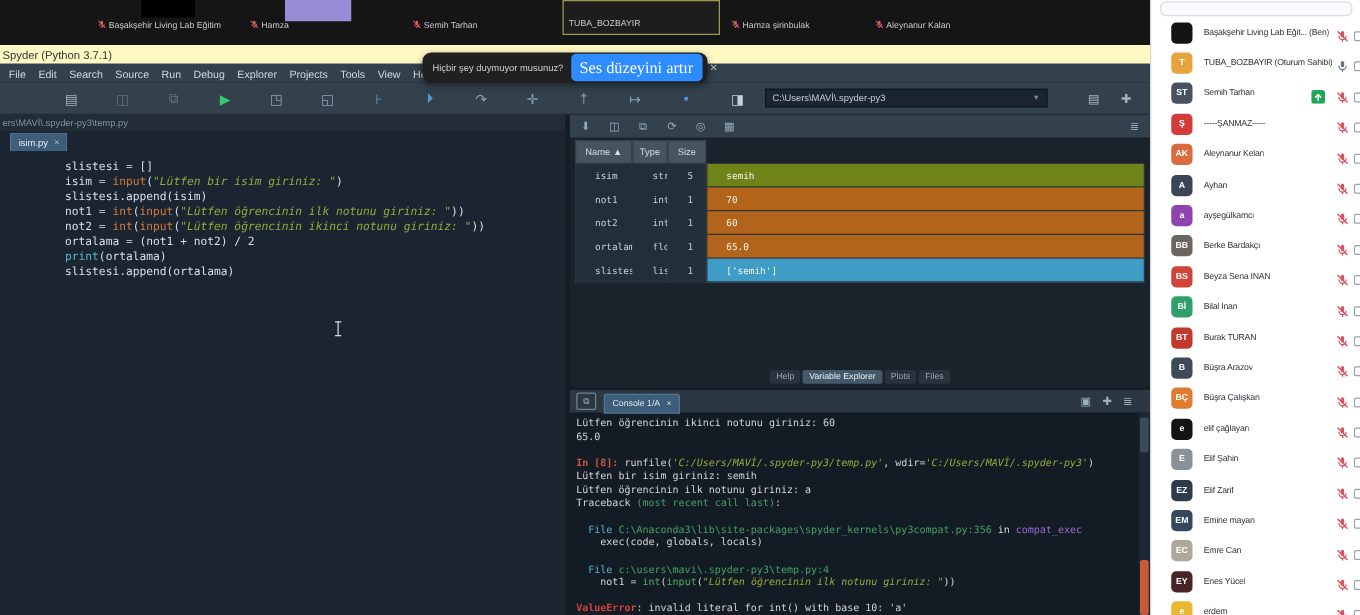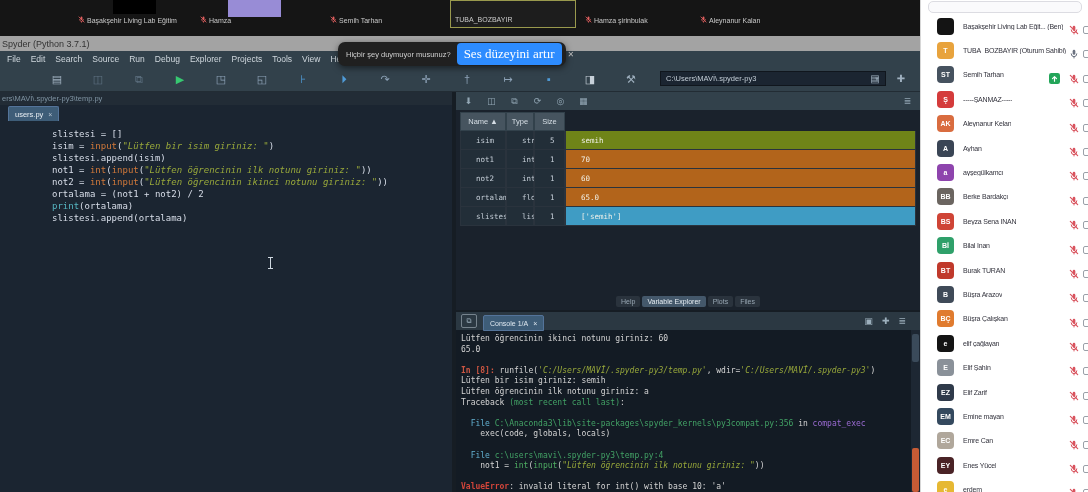--- a/index.html
+++ b/index.html
@@ -14,29 +14,29 @@
   .vchip svg{width:7px;height:7px;color:#e05f5f;flex:none;}
   
   .toast{position:absolute;left:338px;top:42px;width:228px;height:24px;background:#202020;border-radius:7px;
          display:flex;align-items:center;gap:6px;padding:0 8px;z-index:60;box-shadow:0 2px 6px rgba(0,0,0,.5);box-sizing:border-box;}
   .toast .ttext{font-size:7.5px;color:#cfcfcf;white-space:nowrap;}
   .toast button{background:#2d8cff;color:#fff;border:none;border-radius:4px;font-size:13px;padding:3px 7px;
                 font-family:Liberation Serif, serif;cursor:pointer;white-space:nowrap;}
   .toast .tclose{color:#b5b5b5;font-size:8px;}
   
   .winbg{position:absolute;left:0;top:36px;width:920px;height:456px;background:#161d24;}
-  .titlebar{position:absolute;left:0;top:36px;width:980px;height:15px;background:#a3a3a3;display:flex;align-items:center;}
+  .titlebar{position:absolute;left:0;top:36px;width:980px;height:15px;background:#fef9c3;display:flex;align-items:center;}
   .titlebar .title{font-size:9px;color:#333;margin-left:-7px;padding-left:9px;white-space:nowrap;}
   .wctrls{position:absolute;right:6px;top:36px;height:15px;display:flex;gap:14px;align-items:center;}
   .wctrls span{font-size:8px;color:#444;line-height:1;}
   .menubar{position:absolute;left:0;top:51px;width:920px;height:15px;background:#32414b;display:flex;align-items:center;padding-left:2px;box-sizing:border-box;}
   .menubar span{font-size:8.5px;color:#d0d8de;padding:0 5px;}
   .toolbar{position:absolute;left:0;top:66px;width:920px;height:26px;background:#32414b;border-bottom:1px solid #222c34;box-sizing:border-box;}
   .tbtn{position:absolute;top:4px;width:18px;height:18px;display:flex;align-items:center;justify-content:center;font-size:11px;}
-  .combo{position:absolute;left:660px;top:71px;width:226px;height:15px;background:#1b2531;border:1px solid #10161d;
+  .combo{position:absolute;left:612px;top:71px;width:226px;height:15px;background:#1b2531;border:1px solid #10161d;
          color:#c3cdd6;font-size:7.5px;display:flex;align-items:center;padding:0 5px;box-sizing:border-box;}
   .combo .caret{margin-left:auto;color:#7b8a96;font-size:6px;}
   .tb-right{position:absolute;top:71px;width:18px;height:15px;display:flex;align-items:center;justify-content:center;color:#9fb0bf;font-size:10px;}
   
   .breadcrumb{position:absolute;left:0;top:92px;width:452px;height:13px;background:#222c36;color:#7f93a2;
               font-size:7.5px;display:flex;align-items:center;padding-left:2px;box-sizing:border-box;}
   .tabbar{position:absolute;left:0;top:105px;width:452px;height:16px;background:#1b2531;display:flex;align-items:flex-end;}
   .etab{margin-left:8px;height:14px;background:#3e5d78;color:#e8eef3;font-size:7.5px;display:flex;align-items:center;
         gap:5px;padding:0 6px;border:1px solid #54749a;border-bottom:none;border-radius:2px 2px 0 0;}
   .etab .x{color:#b9c6d2;font-size:7px;}
@@ -208,21 +208,21 @@
   <div id="dirbtns">
       <div class="tb-right" style="left: 866px;">▤</div>
       <div class="tb-right" style="left: 892px;">✚</div>
     </div>
 
   <div class="breadcrumb">
     <span>ers\MAVİ\.spyder-py3\temp.py</span>
   </div>
   <div class="tabbar">
     <div class="etab">
-      <span>users.py</span>
+      <span>isim.py</span>
       <span class="x">×</span>
     </div>
   </div>
   <div class="code" id="code">
     <div class="pad"></div>
   <pre><span class="tk-p">slistesi = []</span></pre>
       <pre><span class="tk-p">isim = </span><span class="tk-k">input</span><span class="tk-p">(</span><span class="tk-s">"Lütfen bir isim giriniz: "</span><span class="tk-p">)</span></pre>
       <pre><span class="tk-p">slistesi.append(isim)</span></pre>
       <pre><span class="tk-p">not1 = </span><span class="tk-k">int</span><span class="tk-p">(</span><span class="tk-k">input</span><span class="tk-p">(</span><span class="tk-s">"Lütfen öğrencinin ilk notunu giriniz: "</span><span class="tk-p">))</span></pre>
       <pre><span class="tk-p">not2 = </span><span class="tk-k">int</span><span class="tk-p">(</span><span class="tk-k">input</span><span class="tk-p">(</span><span class="tk-s">"Lütfen öğrencinin ikinci notunu giriniz: "</span><span class="tk-p">))</span></pre>

